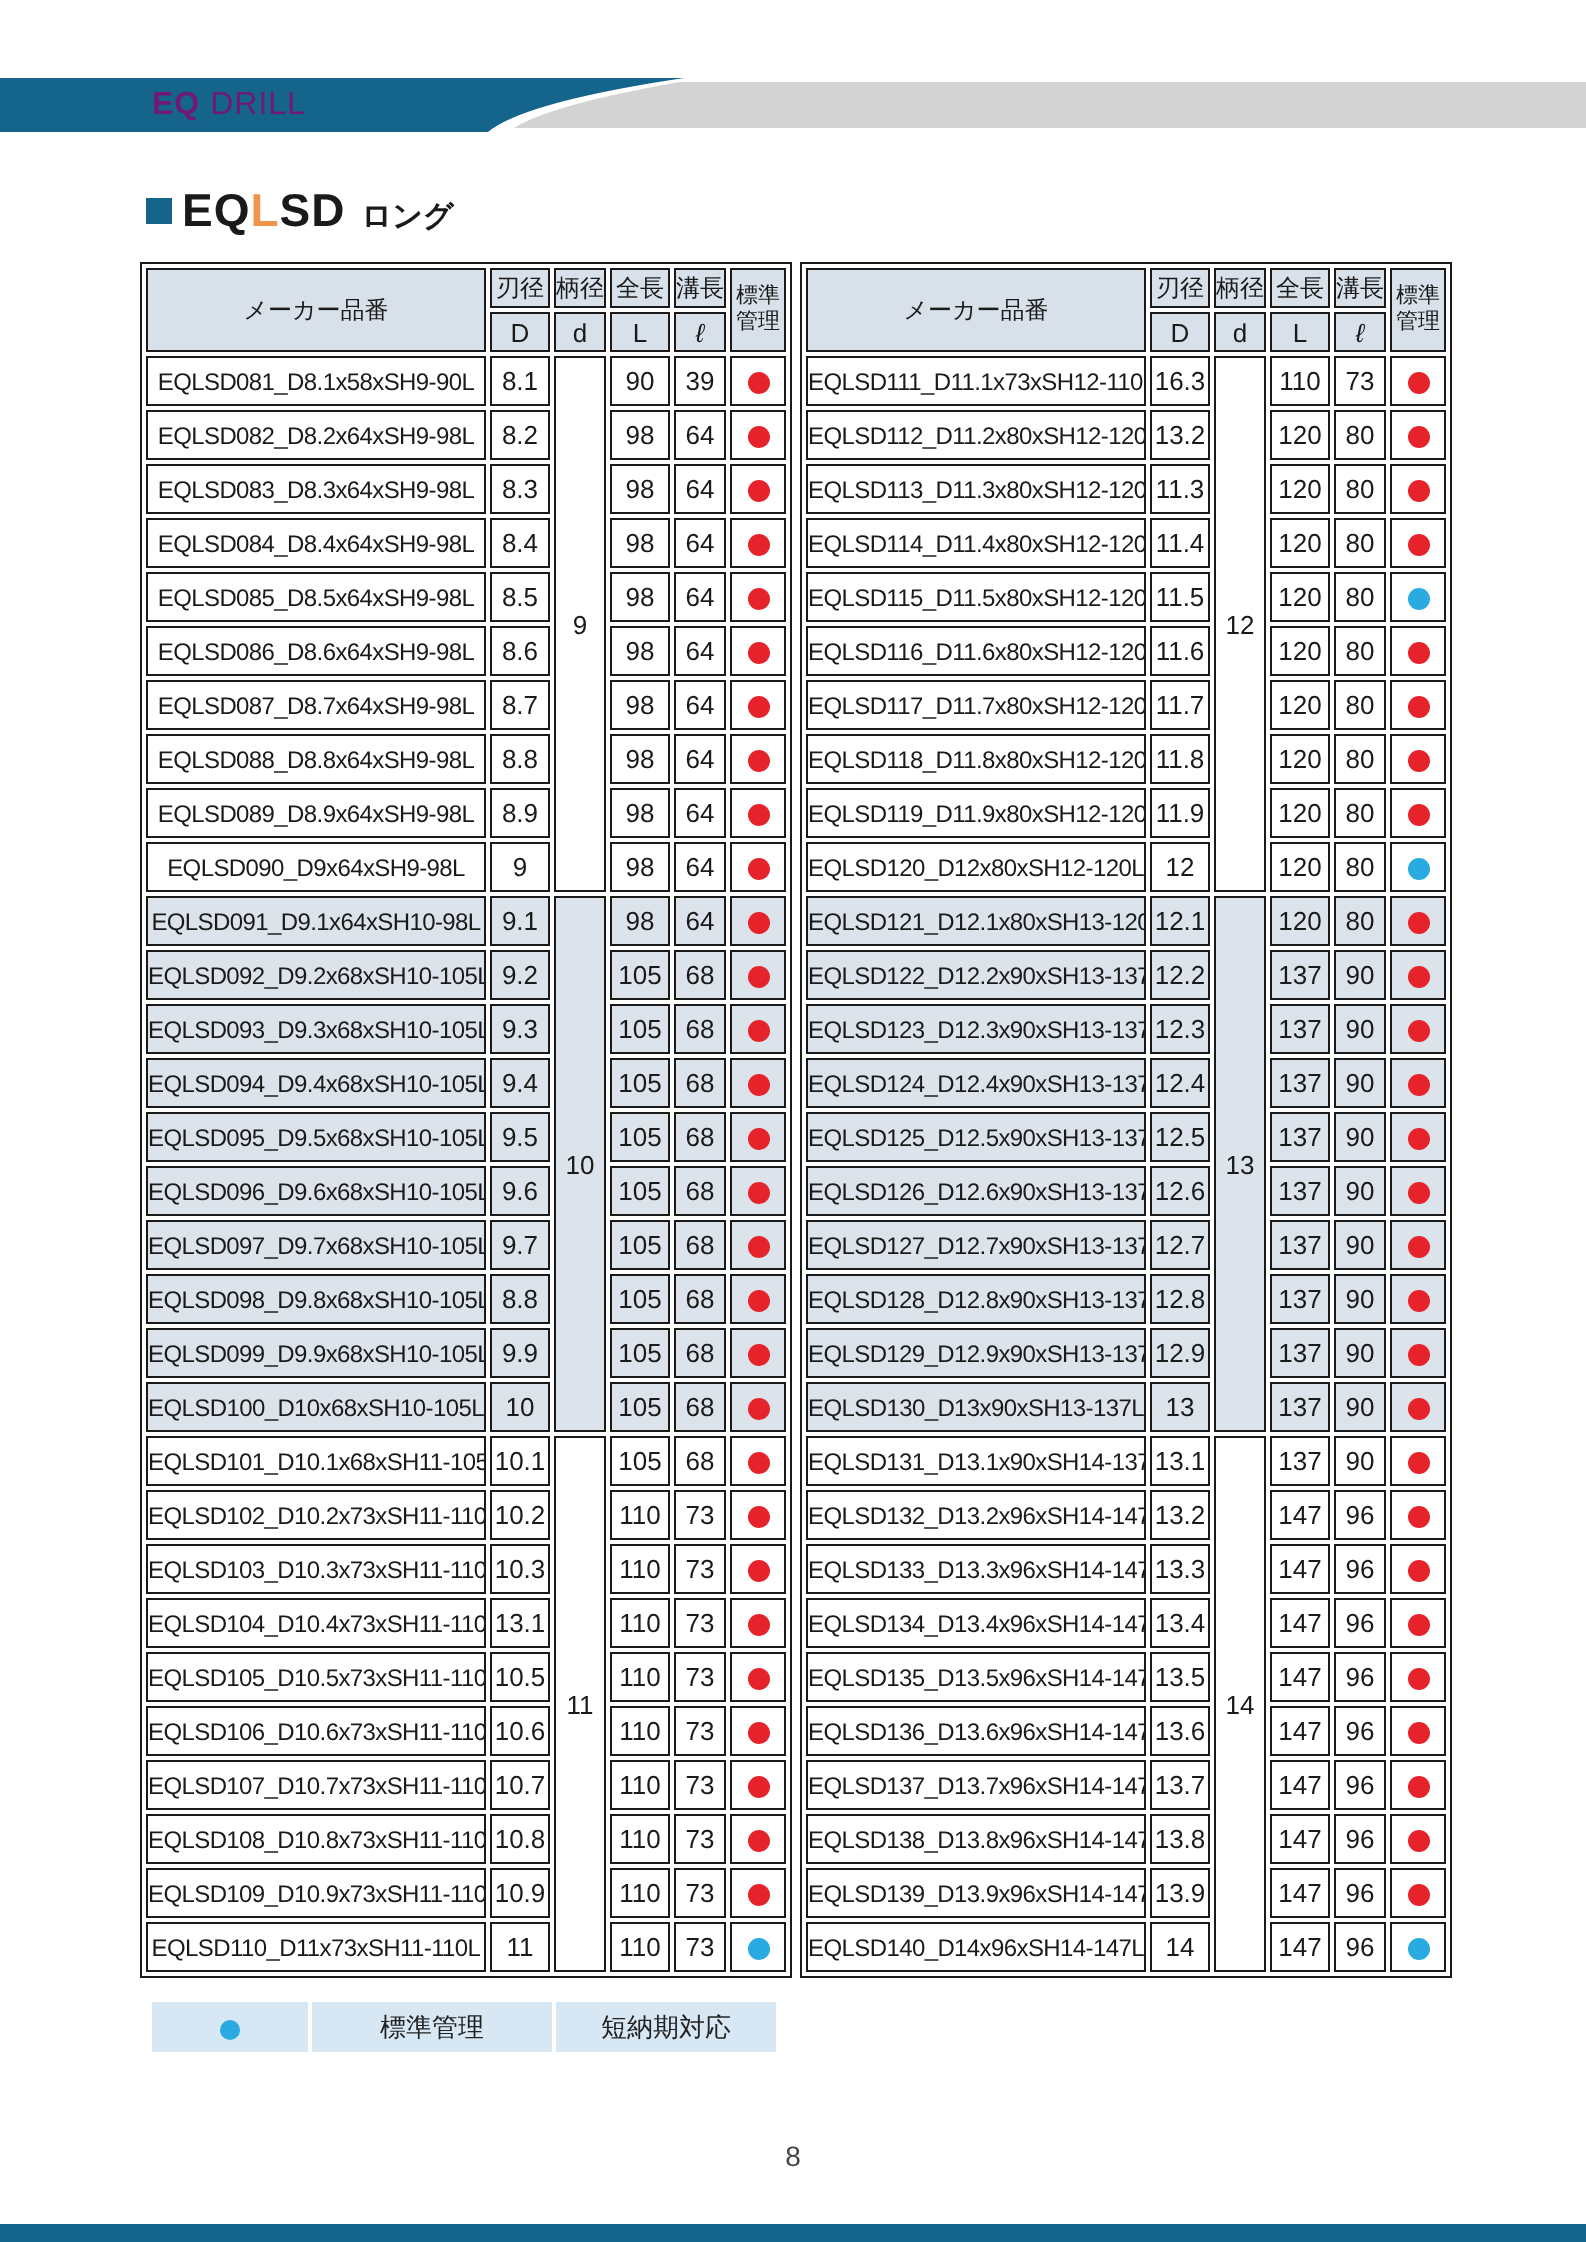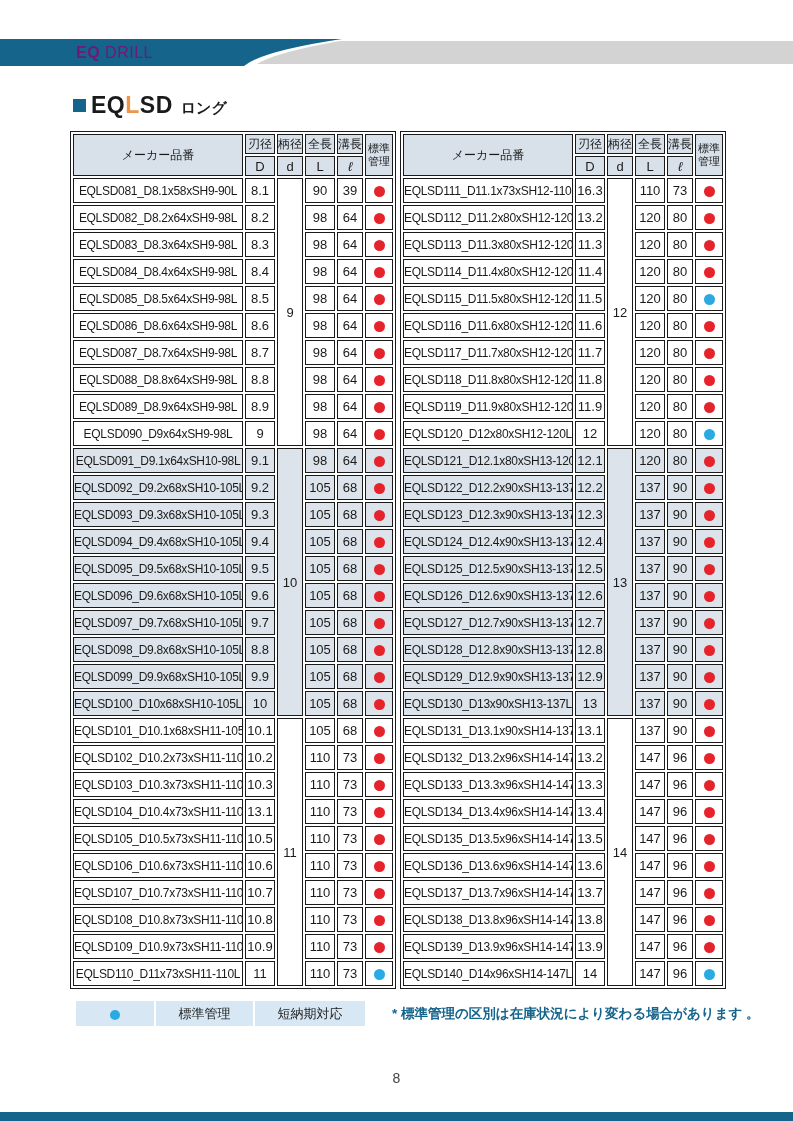--- a/index.html
+++ b/index.html
@@ -35,21 +35,21 @@
   table.spec td { height: 25px; font-size: 13px; background: #fff; }
   table.spec td.pn { font-size: 12px; letter-spacing: -0.3px; white-space: nowrap; }
   table.spec tr.shaded td { background: #dce3ea; }
   table.spec td.shank { font-size: 13px; }
   .dot { display: inline-block; width: 11px; height: 11px; border-radius: 50%; vertical-align: middle; }
 
   
   .legend { position: absolute; top: 999px; left: 74px; border-collapse: separate; border-spacing: 2px; }
   .legend td { background: #d7e8f4; height: 25px; text-align: center; vertical-align: middle; font-size: 13px; color: #222; }
   .legend td.c1 { width: 78px; }
-  .legend td.c2 { width: 97px; }
+  .legend td.c2 { width: 120px; }
   .legend td.c3 { width: 110px; }
   .legend .dot { width: 10px; height: 10px; }
 
   
   .notes { position: absolute; top: 1001px; left: 392px; font-size: 13.5px; font-weight: bold;
     color: #15648c; line-height: 26px; white-space: nowrap; }
 
   
   .page-num { position: absolute; top: 1070px; left: 0; width: 100%; text-align: center;
     font-size: 14px; color: #444; }
@@ -567,19 +567,18 @@
     <tbody>
         <tr>
       <td class="c1"><span class="dot" style="background: rgb(41, 171, 226);"></span></td>
       <td class="c2">標準管理</td>
       <td class="c3">短納期対応</td>
     </tr>
   </tbody>
     </table>
 
   <div class="notes">
-    <div>* 標準管理の区別は在庫状況により変わる場合があります 。</div>
   </div>
 
   <div class="page-num">8</div>
   <div class="bottom-bar"></div>
 
 </div>
 
 </body></html>

